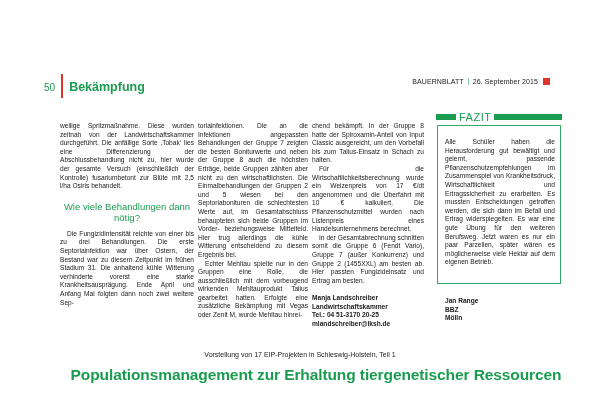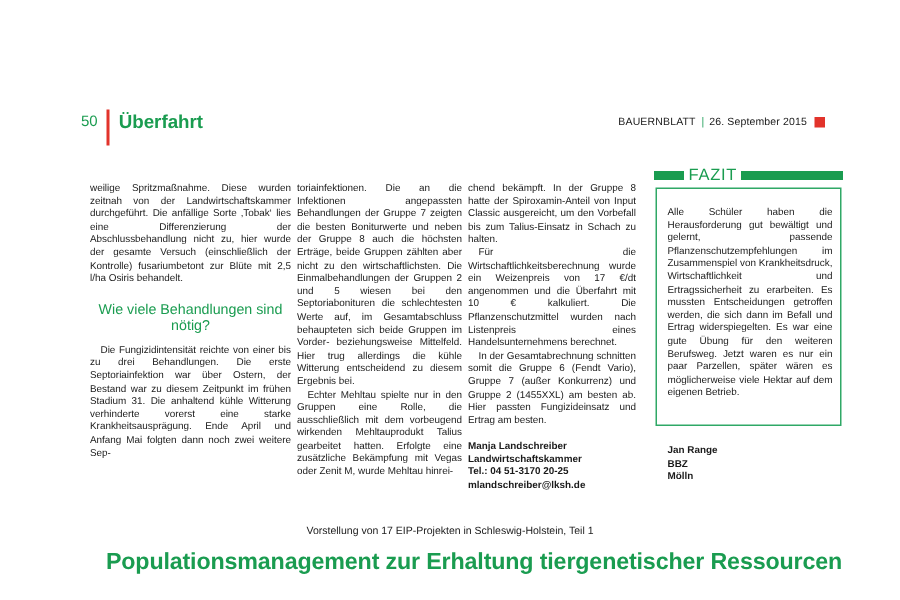--- a/index.html
+++ b/index.html
@@ -1,20 +1,20 @@
 <!DOCTYPE html>
 <html><head>
 <meta charset="utf-8">
 <style>
   html, body { margin: 0; padding: 0; }
   body {
     width: 600px; height: 400px; background: #ffffff; position: relative; overflow: hidden;
     font-family: "Liberation Sans", "DejaVu Sans", sans-serif; color: #1a1a1a;
   }
-  .header-left { position: absolute; left: 54px; top: 73px; height: 26px; display: flex; align-items: flex-start; }
+  .header-left { position: absolute; left: 44px; top: 73px; height: 26px; display: flex; align-items: center; }
   .page-num { color: #1a9c50; font-size: 10px; margin-top: 3px; }
   .red-bar { width: 2px; height: 24px; background: #e2332b; margin: 0 6px 0 6px; }
   .section { color: #1a9c50; font-weight: bold; font-size: 12.5px; margin-top: 1px; }
   .header-right { position: absolute; right: 50px; top: 78px; font-size: 7px; display: flex; align-items: center; letter-spacing: 0.1px; }
   .hr-sep { width: 1px; height: 7px; background: #7fc8a0; margin: 0 4px; }
   .red-square { width: 7px; height: 7px; background: #e2332b; margin-left: 5px; }
 
   .col { position: absolute; font-size: 6.6px; line-height: 8.6px; text-align: justify; }
   .col p { margin: 0; }
   .col p.indent { text-indent: 7px; }
@@ -36,33 +36,33 @@
 
   .intro-line { position: absolute; left: 0; width: 600px; top: 351px; text-align: center; font-size: 7px; }
   .main-title { position: absolute; left: 16px; width: 600px; top: 366px; text-align: center; color: #1a9c50; font-weight: bold; font-size: 15.5px; letter-spacing: -0.1px; }
 </style>
 </head>
 <body>
 
 <div class="header-left">
   <span class="page-num">50</span>
   <span class="red-bar"></span>
-  <span class="section">Überfahrt</span>
+  <span class="section">Bekämpfung</span>
 </div>
 
 <div class="header-right">
   <span>BAUERNBLATT</span>
   <span class="hr-sep"></span>
   <span>26. September 2015</span>
   <span class="red-square"></span>
 </div>
 
 <div id="col1" class="col">
   <p>weilige Spritzmaßnahme. Diese wurden zeitnah von der Landwirtschaftskammer durchgeführt. Die anfällige Sorte ‚Tobak‘ lies eine Differenzierung der Abschlussbehandlung nicht zu, hier wurde der gesamte Versuch (einschließlich der Kontrolle) fusariumbetont zur Blüte mit 2,5 l/ha Osiris behandelt.</p>
-  <div class="subhead">Wie viele Behandlungen sind nötig?</div>
+  <div class="subhead">Wie viele Behandlungen dann nötig?</div>
   <p class="indent">Die Fungizidintensität reichte von einer bis zu drei Behandlungen. Die erste Septoriainfektion war über Ostern, der Bestand war zu diesem Zeitpunkt im frühen Stadium 31. Die anhaltend kühle Witterung verhinderte vorerst eine starke Krankheitsausprägung. Ende April und Anfang Mai folgten dann noch zwei weitere Sep-</p>
 </div>
 
 <div id="col2" class="col">
   <p>toriainfektionen. Die an die Infektionen angepassten Behandlungen der Gruppe 7 zeigten die besten Boniturwerte und neben der Gruppe 8 auch die höchsten Erträge, beide Gruppen zählten aber nicht zu den wirtschaftlichsten. Die Einmalbehandlungen der Gruppen 2 und 5 wiesen bei den Septoriabonituren die schlechtesten Werte auf, im Gesamtabschluss behaupteten sich beide Gruppen im Vorder- beziehungsweise Mittelfeld. Hier trug allerdings die kühle Witterung entscheidend zu diesem Ergebnis bei.</p>
   <p class="indent">Echter Mehltau spielte nur in den Gruppen eine Rolle, die ausschließlich mit dem vorbeugend wirkenden Mehltauprodukt Talius gearbeitet hatten. Erfolgte eine zusätzliche Bekämpfung mit Vegas oder Zenit M, wurde Mehltau hinrei-</p>
 </div>
 
 <div id="col3" class="col">
   <p>chend bekämpft. In der Gruppe 8 hatte der Spiroxamin-Anteil von Input Classic ausgereicht, um den Vorbefall bis zum Talius-Einsatz in Schach zu halten.</p>

